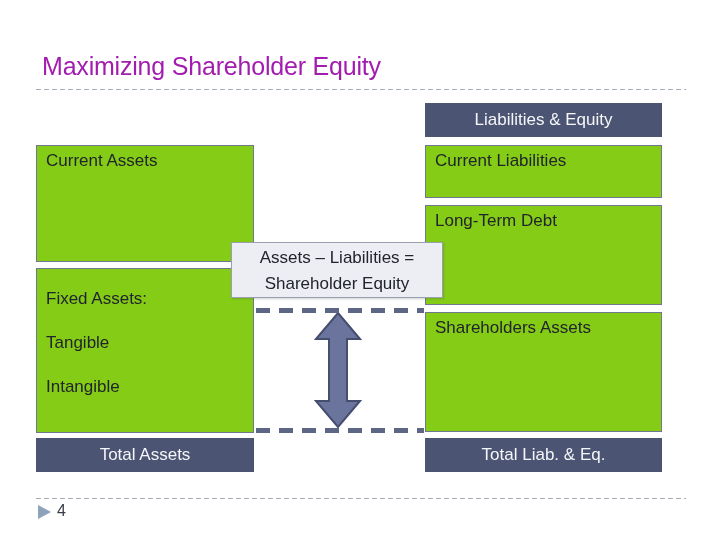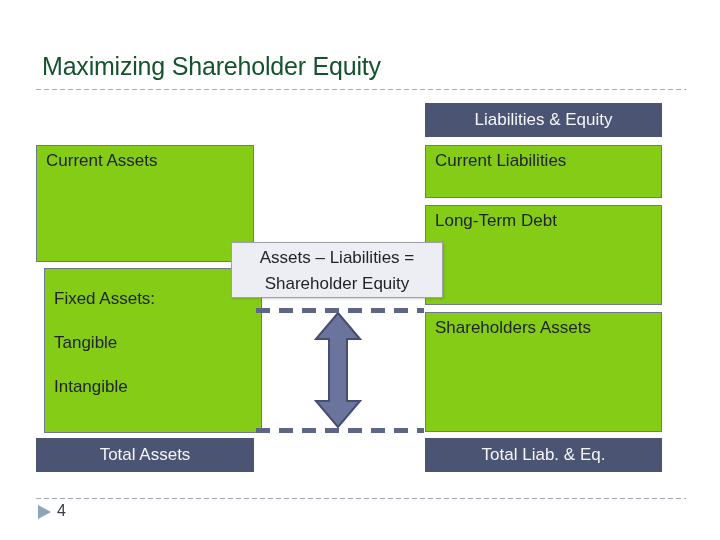--- a/index.html
+++ b/index.html
@@ -8,21 +8,21 @@
     width: 720px; height: 540px;
     background: #ffffff;
     font-family: "Liberation Sans", sans-serif;
     overflow: hidden;
   }
   .abs { position: absolute; box-sizing: border-box; }
 
   .title {
     left: 42px; top: 52px;
     font-size: 25px;
-    color: #14532d;
+    color: #a21caf;
     letter-spacing: -0.2px;
     white-space: nowrap;
   }
   .thin-dash {
     height: 1px;
     background: repeating-linear-gradient(to right, #a4adb6 0 5px, transparent 5px 8px);
   }
   .hr-title { left: 36px; top: 89px; width: 650px; }
   .hr-footer { left: 36px; top: 498px; width: 650px; }
 
@@ -39,21 +39,21 @@
     border: 1.5px solid #6f7791;
     color: #22242c;
     font-size: 17px;
     padding: 5px 9px;
     z-index: 1;
   }
 
   
   .hdr-left   { left: 36px; top: 103px; width: 218px; height: 33px; }
   .box-ca     { left: 36px; top: 145px; width: 218px; height: 117px; }
-  .box-fa     { left: 36px; top: 268px; width: 218px; height: 165px; padding-top: 8px; margin-left: 8px; }
+  .box-fa     { left: 36px; top: 268px; width: 218px; height: 165px; padding-top: 8px; }
   .box-fa .fa-line { display: block; line-height: 44px; }
   .total-left { left: 36px; top: 438px; width: 218px; height: 34px; }
 
   
   .hdr-right   { left: 425px; top: 103px; width: 237px; height: 34px; }
   .box-cl      { left: 425px; top: 145px; width: 237px; height: 53px; }
   .box-ltd     { left: 425px; top: 205px; width: 237px; height: 100px; }
   .box-se      { left: 425px; top: 312px; width: 237px; height: 120px; }
   .total-right { left: 425px; top: 438px; width: 237px; height: 34px; }
 

